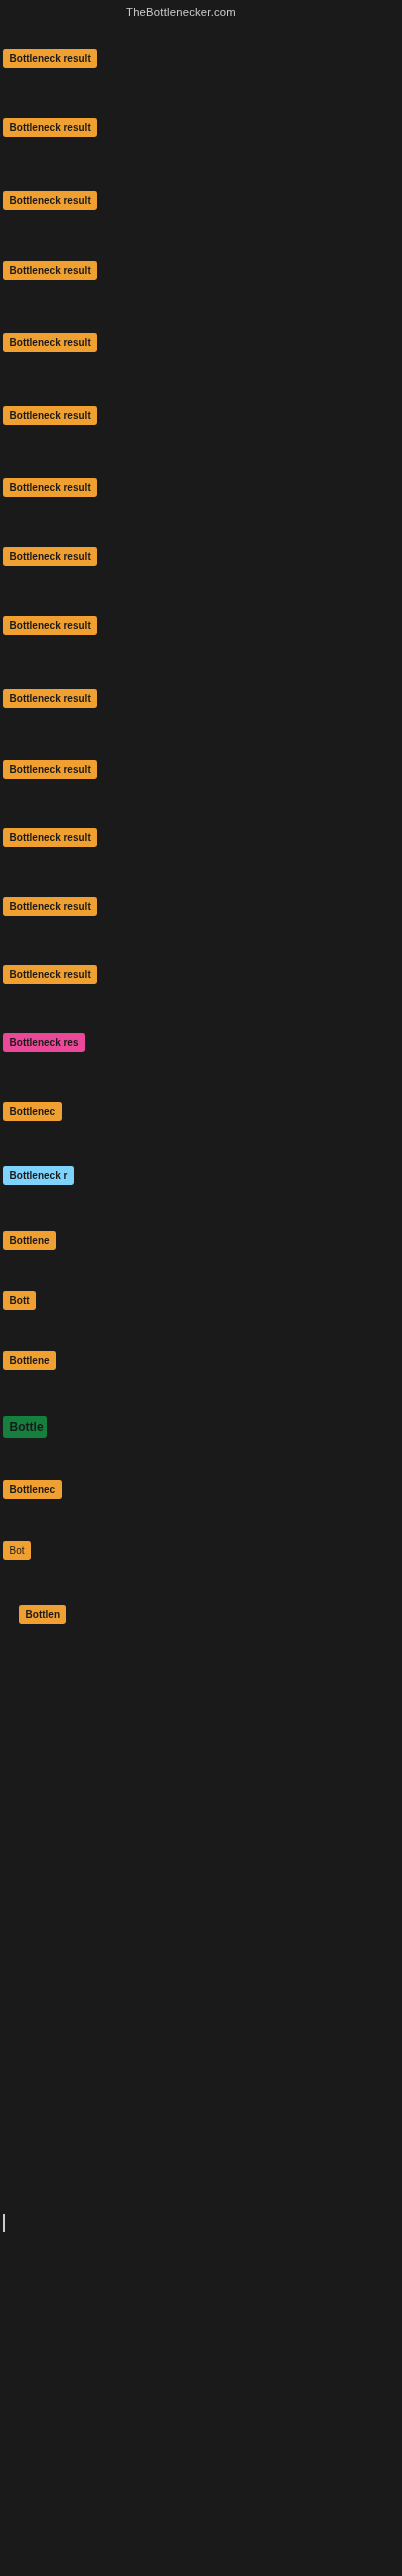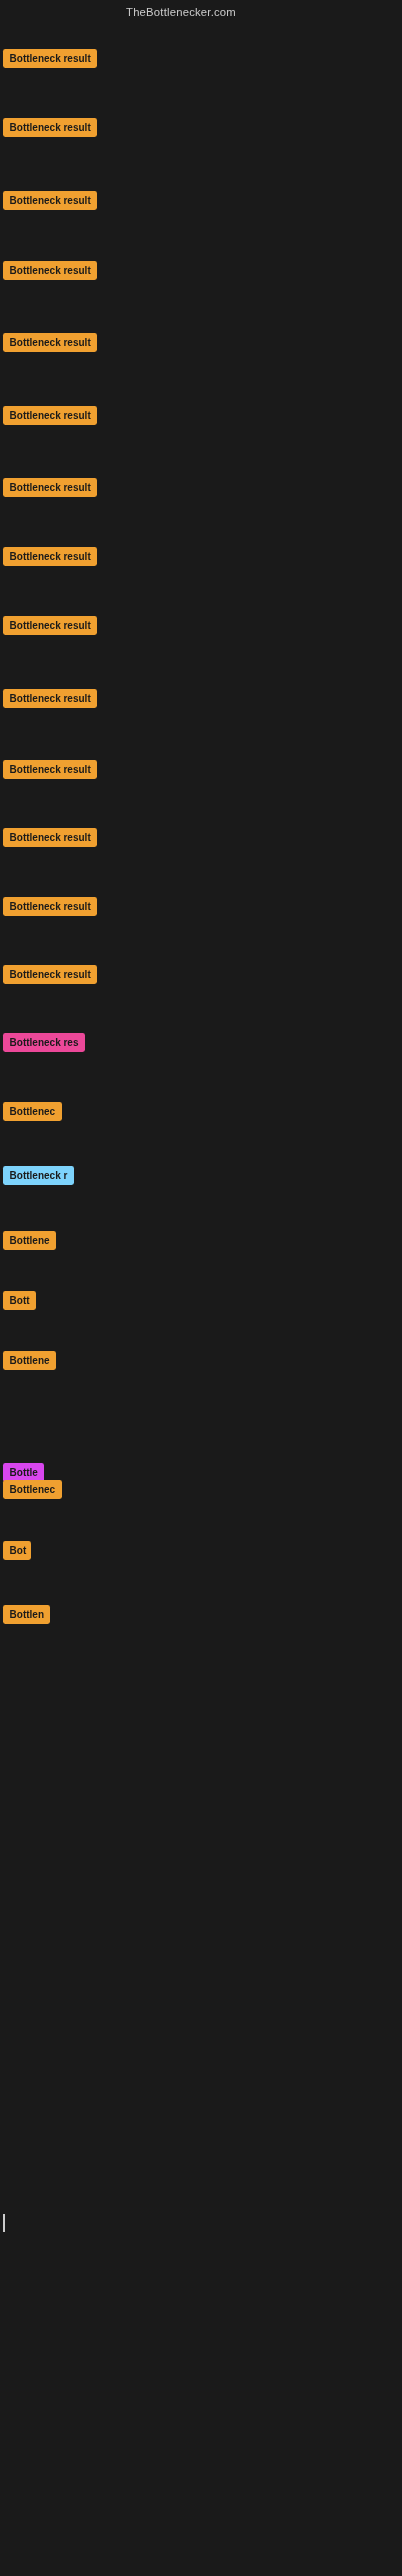--- a/index.html
+++ b/index.html
@@ -38,23 +38,23 @@
       <div style="position: absolute; left: 0px; top: 757px; padding: 3.2px;"><div style="display: inline-block; background-color: rgb(240, 160, 48); color: rgb(26, 26, 26); font-size: 10px; font-weight: bold; padding: 4px 6.4px; border-radius: 2.4px; white-space: nowrap; overflow: hidden; max-width: 105px; cursor: pointer;">Bottleneck result</div></div>
       <div style="position: absolute; left: 0px; top: 825px; padding: 3.2px;"><div style="display: inline-block; background-color: rgb(240, 160, 48); color: rgb(26, 26, 26); font-size: 10px; font-weight: bold; padding: 4px 6.4px; border-radius: 2.4px; white-space: nowrap; overflow: hidden; max-width: 105px; cursor: pointer;">Bottleneck result</div></div>
       <div style="position: absolute; left: 0px; top: 894px; padding: 3.2px;"><div style="display: inline-block; background-color: rgb(240, 160, 48); color: rgb(26, 26, 26); font-size: 10px; font-weight: bold; padding: 4px 6.4px; border-radius: 2.4px; white-space: nowrap; overflow: hidden; max-width: 105px; cursor: pointer;">Bottleneck result</div></div>
       <div style="position: absolute; left: 0px; top: 962px; padding: 3.2px;"><div style="display: inline-block; background-color: rgb(240, 160, 48); color: rgb(26, 26, 26); font-size: 10px; font-weight: bold; padding: 4px 6.4px; border-radius: 2.4px; white-space: nowrap; overflow: hidden; max-width: 105px; cursor: pointer;">Bottleneck result</div></div>
       <div style="position: absolute; left: 0px; top: 1030px; padding: 3.2px;"><div style="display: inline-block; background-color: #ec4899; color: rgb(26, 26, 26); font-size: 10px; font-weight: bold; padding: 4px 6.4px; border-radius: 2.4px; white-space: nowrap; overflow: hidden; max-width: 85px; cursor: pointer;">Bottleneck res</div></div>
       <div style="position: absolute; left: 0px; top: 1099px; padding: 3.2px;"><div style="display: inline-block; background-color: rgb(240, 160, 48); color: rgb(26, 26, 26); font-size: 10px; font-weight: bold; padding: 4px 6.4px; border-radius: 2.4px; white-space: nowrap; overflow: hidden; max-width: 60px; cursor: pointer;">Bottlenec</div></div>
       <div style="position: absolute; left: 0px; top: 1163px; padding: 3.2px;"><div style="display: inline-block; background-color: #7dd3fc; color: rgb(26, 26, 26); font-size: 10px; font-weight: bold; padding: 4px 6.4px; border-radius: 2.4px; white-space: nowrap; overflow: hidden; max-width: 71px; cursor: pointer;">Bottleneck r</div></div>
       <div style="position: absolute; left: 0px; top: 1228px; padding: 3.2px;"><div style="display: inline-block; background-color: rgb(240, 160, 48); color: rgb(26, 26, 26); font-size: 10px; font-weight: bold; padding: 4px 6.4px; border-radius: 2.4px; white-space: nowrap; overflow: hidden; max-width: 55px; cursor: pointer;">Bottlene</div></div>
       <div style="position: absolute; left: 0px; top: 1288px; padding: 3.2px;"><div style="display: inline-block; background-color: rgb(240, 160, 48); color: rgb(26, 26, 26); font-size: 10px; font-weight: bold; padding: 4px 6.4px; border-radius: 2.4px; white-space: nowrap; overflow: hidden; max-width: 34px; cursor: pointer;">Bott</div></div>
       <div style="position: absolute; left: 0px; top: 1348px; padding: 3.2px;"><div style="display: inline-block; background-color: rgb(240, 160, 48); color: rgb(26, 26, 26); font-size: 10px; font-weight: bold; padding: 4px 6.4px; border-radius: 2.4px; white-space: nowrap; overflow: hidden; max-width: 55px; cursor: pointer;">Bottlene</div></div>
-      <div style="position: absolute; left: 0px; top: 1413px; padding: 3.2px;"><div style="display: inline-block; background-color: #d946ef; color: rgb(26, 26, 26); font-size: 10px; font-weight: bold; padding: 4px 6.4px; border-radius: 2.4px; white-space: nowrap; overflow: hidden; max-width: 44px; cursor: pointer; margin-top: 47px;">Bottle</div></div>
+      <div style="position: absolute; left: 0px; top: 1413px; padding: 3.2px;"><div style="display: inline-block; background-color: #15803d; color: rgb(26, 26, 26); font-size: 12px; font-weight: bold; padding: 4px 6.4px; border-radius: 2.4px; white-space: nowrap; overflow: hidden; max-width: 44px; cursor: pointer;">Bottle</div></div>
       <div style="position: absolute; left: 0px; top: 1477px; padding: 3.2px;"><div style="display: inline-block; background-color: rgb(240, 160, 48); color: rgb(26, 26, 26); font-size: 10px; font-weight: bold; padding: 4px 6.4px; border-radius: 2.4px; white-space: nowrap; overflow: hidden; max-width: 60px; cursor: pointer;">Bottlenec</div></div>
-      <div style="position: absolute; left: 0px; top: 1538px; padding: 3.2px;"><div style="display: inline-block; background-color: rgb(240, 160, 48); color: rgb(26, 26, 26); font-size: 10px; font-weight: bold; padding: 4px 6.4px; border-radius: 2.4px; white-space: nowrap; overflow: hidden; max-width: 28px; cursor: pointer;">Bot</div></div>
-      <div style="position: absolute; left: 0px; top: 1602px; padding: 3.2px;"><div style="display: inline-block; background-color: rgb(240, 160, 48); color: rgb(26, 26, 26); font-size: 10px; font-weight: bold; padding: 4px 6.4px; border-radius: 2.4px; white-space: nowrap; overflow: hidden; max-width: 50px; cursor: pointer;">Bottlen</div></div>
+      <div style="position: absolute; left: 0px; top: 1538px; padding: 3.2px;"><div style="display: inline-block; background-color: rgb(240, 160, 48); color: rgb(26, 26, 26); font-size: 10px; font-weight: normal; padding: 4px 6.4px; border-radius: 2.4px; white-space: nowrap; overflow: hidden; max-width: 28px; cursor: pointer;">Bot</div></div>
+      <div style="position: absolute; left: 16px; top: 1602px; padding: 3.2px;"><div style="display: inline-block; background-color: rgb(240, 160, 48); color: rgb(26, 26, 26); font-size: 10px; font-weight: bold; padding: 4px 6.4px; border-radius: 2.4px; white-space: nowrap; overflow: hidden; max-width: 50px; cursor: pointer;">Bottlen</div></div>
     </div>
 
   <div style="position: absolute; left: 3.2px; top: 2214px; width: 1.6px; height: 17.7px; background: #cccccc;">
   </div>
 
 </div>
 
 
 </body></html>

